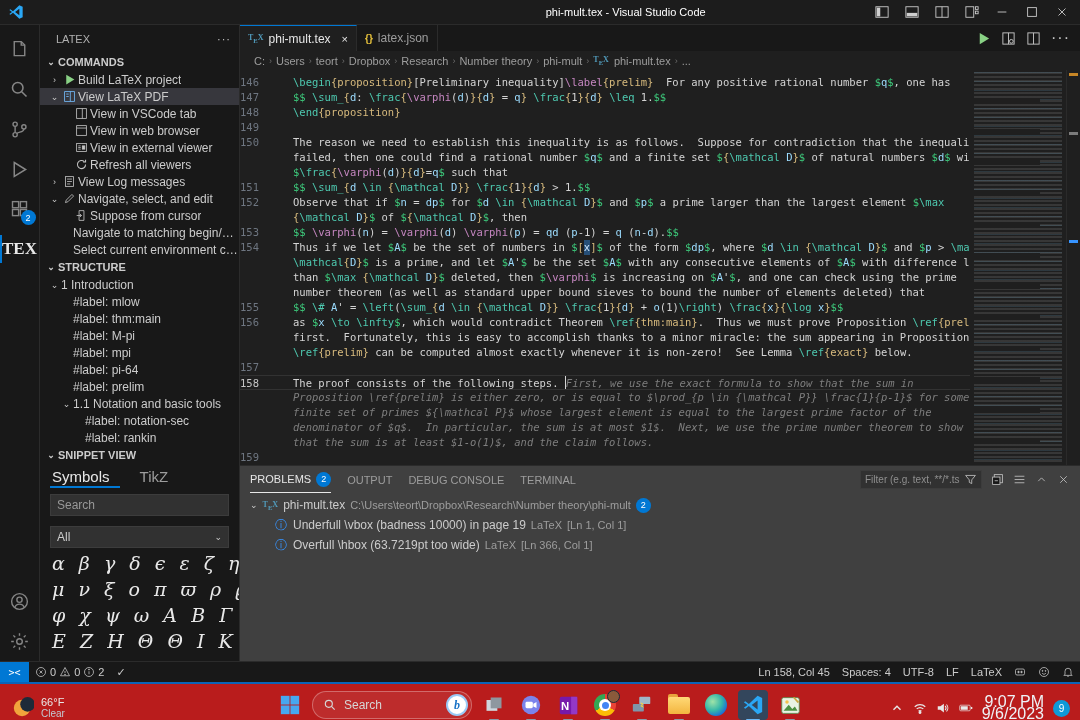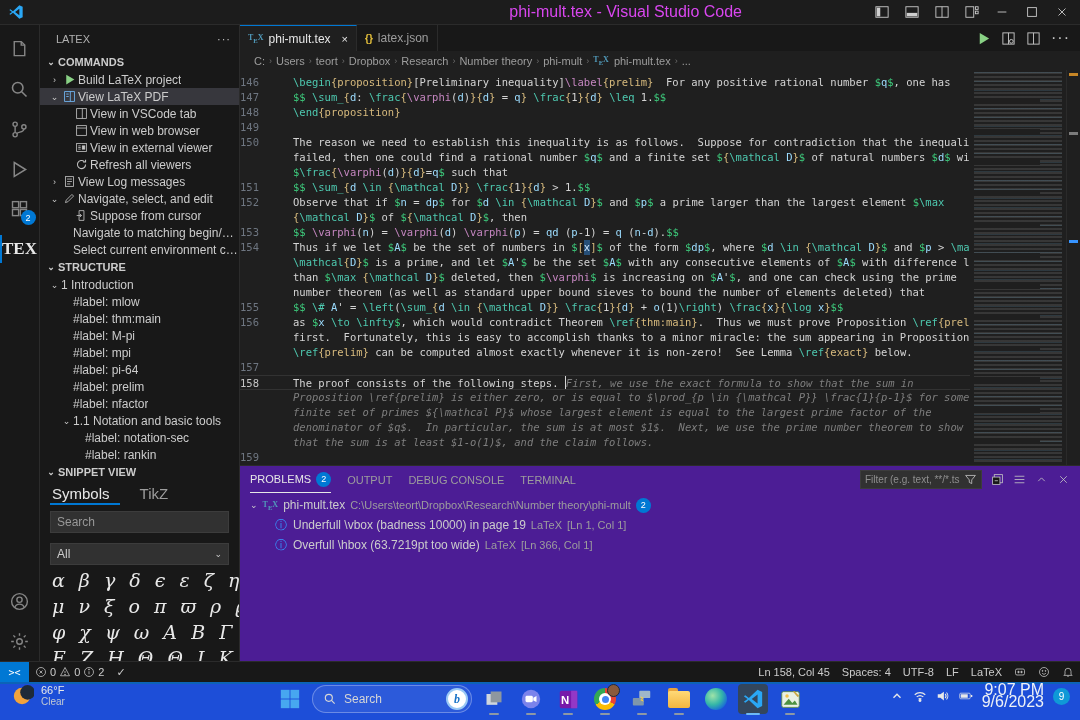--- a/index.html
+++ b/index.html
@@ -5,21 +5,21 @@
   * { margin:0; padding:0; box-sizing:border-box; }
   html,body { width:1080px; height:720px; overflow:hidden; background:#1f1f1f;
     font-family:"Liberation Sans", sans-serif; -webkit-font-smoothing:antialiased; }
   .win { width:1080px; height:720px; display:flex; flex-direction:column; }
 
   
   .titlebar { height:25px; background:#1c1c1c; display:flex; align-items:center; color:#cccccc;
     font-size:12px; border-bottom:1px solid #2b2b2b; flex:0 0 25px; }
   .vsc-logo { width:16px; height:16px; margin:0 8px 0 8px; }
   .menu-item { padding:0 8px; height:25px; line-height:25px; color:#cccccc; cursor:default; }
-  .tb-title { flex:1; text-align:center; color:#d946ef; font-size:16px; }
+  .tb-title { flex:1; text-align:center; color:#ffffff; font-size:11px; }
   .tb-ctrls { display:flex; align-items:center; gap:2px; margin-right:4px; }
   .tb-ic { width:28px; height:22px; display:flex; align-items:center; justify-content:center; color:#cfcfcf; }
   .tb-ic svg { width:14px; height:14px; }
 
   
   .mid { flex:1; display:flex; min-height:0; }
   .activitybar { width:40px; background:#181818; border-right:1px solid #2b2b2b; display:flex;
     flex-direction:column; align-items:center; padding-top:4px; }
   .act-ic { width:40px; height:40px; display:flex; align-items:center; justify-content:center;
     color:#868686; position:relative; }
@@ -92,21 +92,21 @@
      background:
        repeating-linear-gradient(to bottom, rgba(120,190,230,.16) 0 1px, transparent 1px 9px),
        repeating-linear-gradient(to bottom, rgba(200,200,200,.14) 0 2px, transparent 2px 4px);
   }
   .mm-tex::after { content:""; position:absolute; left:0; right:22px; top:0; bottom:0;
        background: repeating-linear-gradient(to bottom, transparent 0 26px, #1f1f1f 26px 31px); }
   .ovruler { width:14px; flex:0 0 14px; position:relative; background:#1f1f1f; border-left:1px solid #2a2a2a; }
   .ov-mark { position:absolute; left:2px; right:2px; height:3px; }
 
   
-  .panel { height:196px; flex:0 0 196px; border-top:1px solid #2b2b2b; background:#4c1d95;
+  .panel { height:196px; flex:0 0 196px; border-top:1px solid #2b2b2b; background:#404040;
     display:flex; flex-direction:column; }
   .panel-tabs { height:27px; display:flex; align-items:center; padding:0 10px; flex:0 0 27px; }
   .ptab { font-size:11px; color:#9d9d9d; margin-right:16px; height:27px; display:flex; align-items:center; gap:5px; }
   .ptab.on { color:#e7e7e7; border-bottom:1px solid #e7e7e7; }
   .pbadge { background:#0078d4; color:#fff; border-radius:8px; min-width:15px; height:15px; font-size:9px;
     display:flex; align-items:center; justify-content:center; padding:0 3px; }
   .panel-right { margin-left:auto; display:flex; align-items:center; gap:9px; color:#c5c5c5; }
   .pfilter { width:122px; height:19px; background:#313131; border:1px solid #3c3c3c; color:#8f8f8f;
     font-size:10px; display:flex; align-items:center; padding:0 4px; gap:4px; }
   .pfilter span { overflow:hidden; white-space:nowrap; flex:1; }
@@ -120,21 +120,21 @@
   .statusbar { height:21px; flex:0 0 21px; background:#181818; border-top:1px solid #2b2b2b;
     display:flex; align-items:center; color:#cccccc; font-size:11px; }
   .remote { width:29px; height:100%; background:#0078d4; color:#fff; display:flex; align-items:center;
     justify-content:center; font-size:10px; font-family:"DejaVu Sans Mono",monospace; }
   .sb-item { padding:0 6px; display:flex; align-items:center; gap:3px; }
   .sb-right { margin-left:auto; display:flex; align-items:center; }
   .statusbar svg { width:12px; height:12px; }
   .bluebar { height:2px; background:#0c63b8; flex:0 0 2px; }
 
   
-  .taskbar { height:36px; flex:0 0 36px; background:#1d4ed8; display:flex; align-items:flex-start; position:relative;gap:24px; }
+  .taskbar { height:36px; flex:0 0 36px; background:#b91c1c; display:flex; align-items:flex-end; position:relative;gap:24px; }
   .weather { display:flex; align-items:center; gap:7px; padding-left:12px; width:220px; }
   .wx-txt { color:#e8e8e8; font-size:11px; line-height:12px; }
   .wx-txt .cond { color:#c2c9d2; font-size:10px; }
   .tb-center { position:absolute; left:50%; transform:translateX(-50%); display:flex; align-items:center; gap:7px; }
   .tk-ic { width:30px; height:30px; border-radius:4px; display:flex; align-items:center; justify-content:center; position:relative; }
   .tk-ic.run::after { content:""; position:absolute; bottom:-1px; left:10px; right:10px; height:2.5px;
      background:#8d98a5; border-radius:2px; }
   .tk-ic.activeapp { background:#33465c; }
   .tk-ic.activeapp::after { content:""; position:absolute; bottom:-1px; left:8px; right:8px; height:2.5px;
      background:#6cb8f6; border-radius:2px; }
@@ -406,24 +406,20 @@
             <span class="tw"></span>
             <span class="lbl">#label: mpi</span>
           </div>
           <div class="trow" style="padding-left: 20px;">
             <span class="tw"></span>
             <span class="lbl">#label: pi-64</span>
           </div>
           <div class="trow" style="padding-left: 20px;">
             <span class="tw"></span>
             <span class="lbl">#label: prelim</span>
-          </div>
-          <div class="trow" style="padding-left: 20px;">
-            <span class="tw"></span>
-            <span class="lbl">#label: nfactor</span>
           </div>
           <div class="trow" style="padding-left: 20px;">
             <span class="tw">⌄</span>
             <span class="lbl">1.1 Notation and basic tools</span>
           </div>
           <div class="trow" style="padding-left: 32px;">
             <span class="tw"></span>
             <span class="lbl">#label: notation-sec</span>
           </div>
           <div class="trow" style="padding-left: 32px;">

